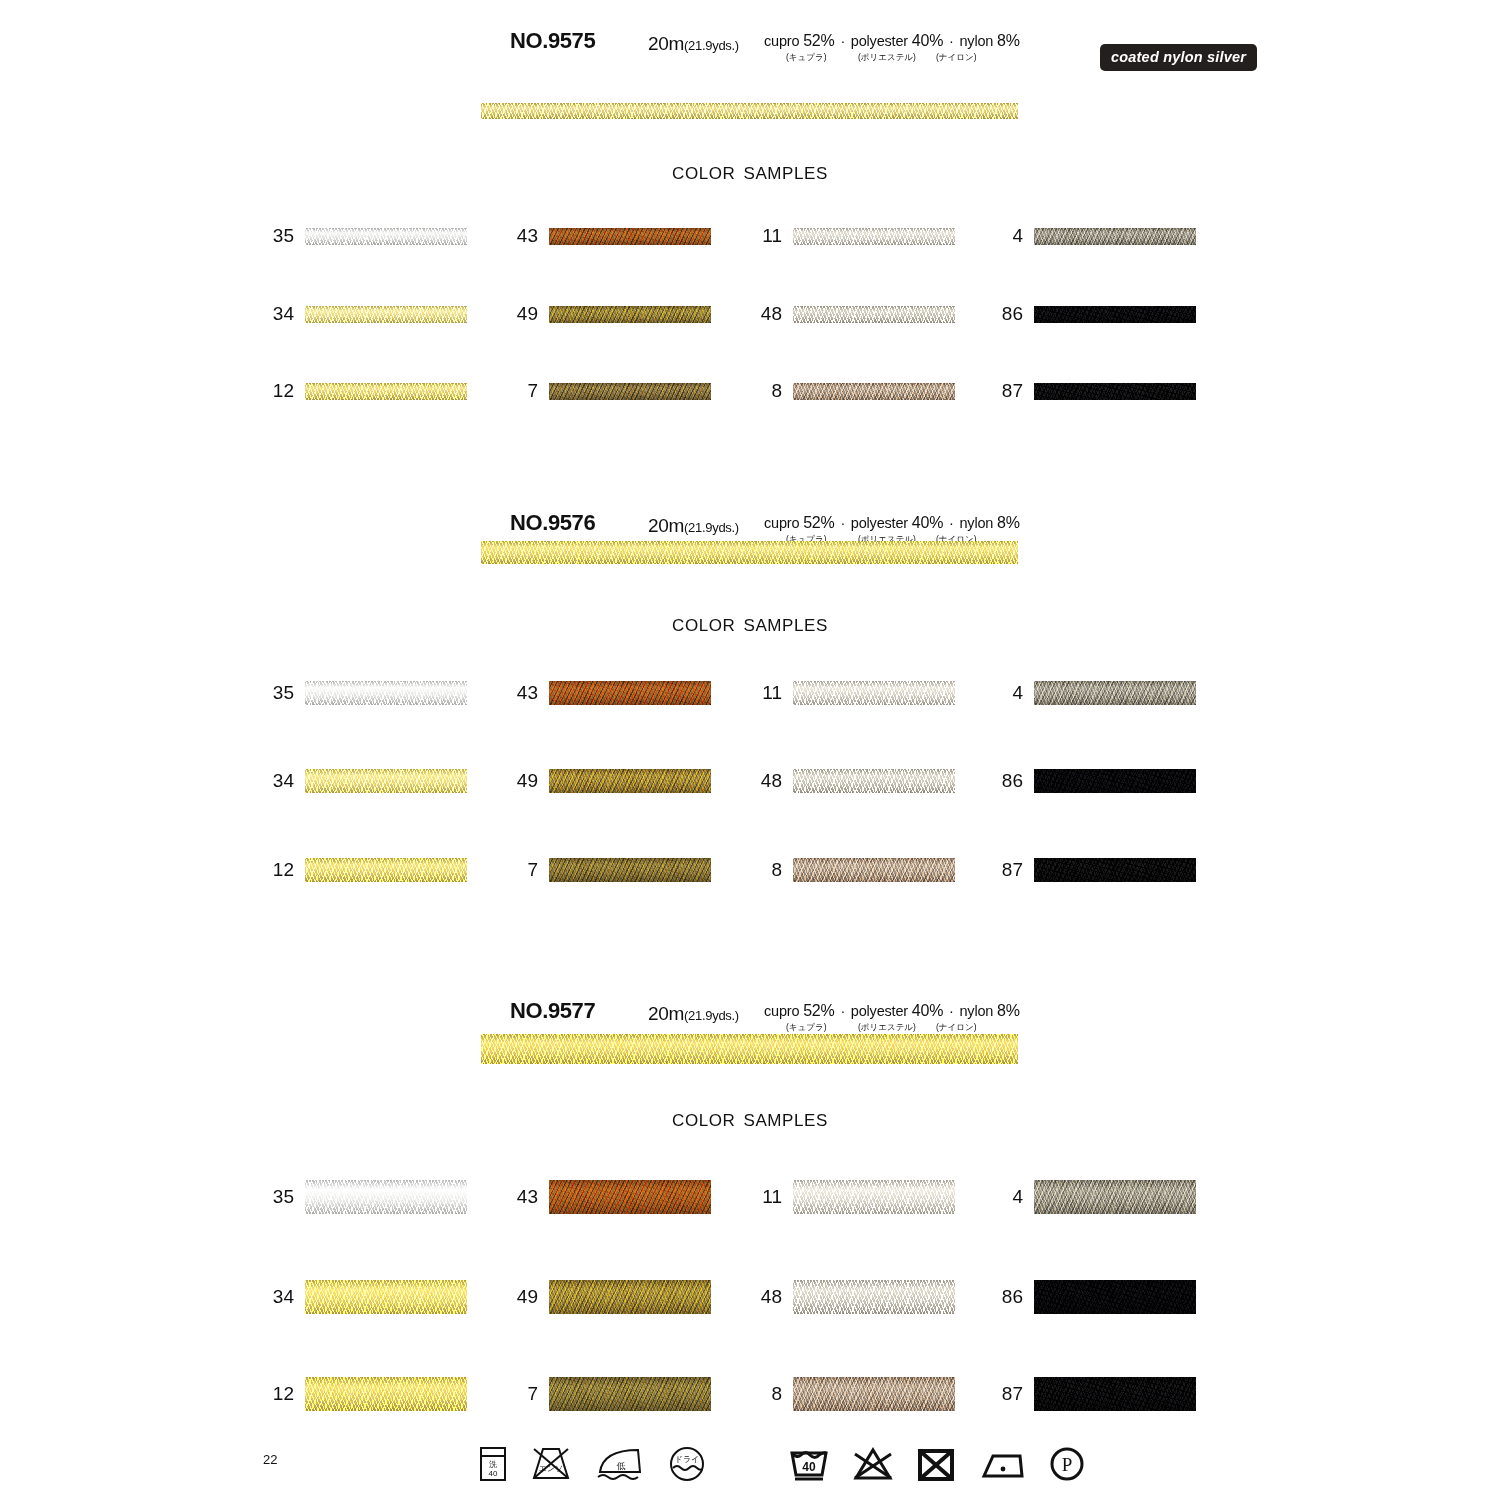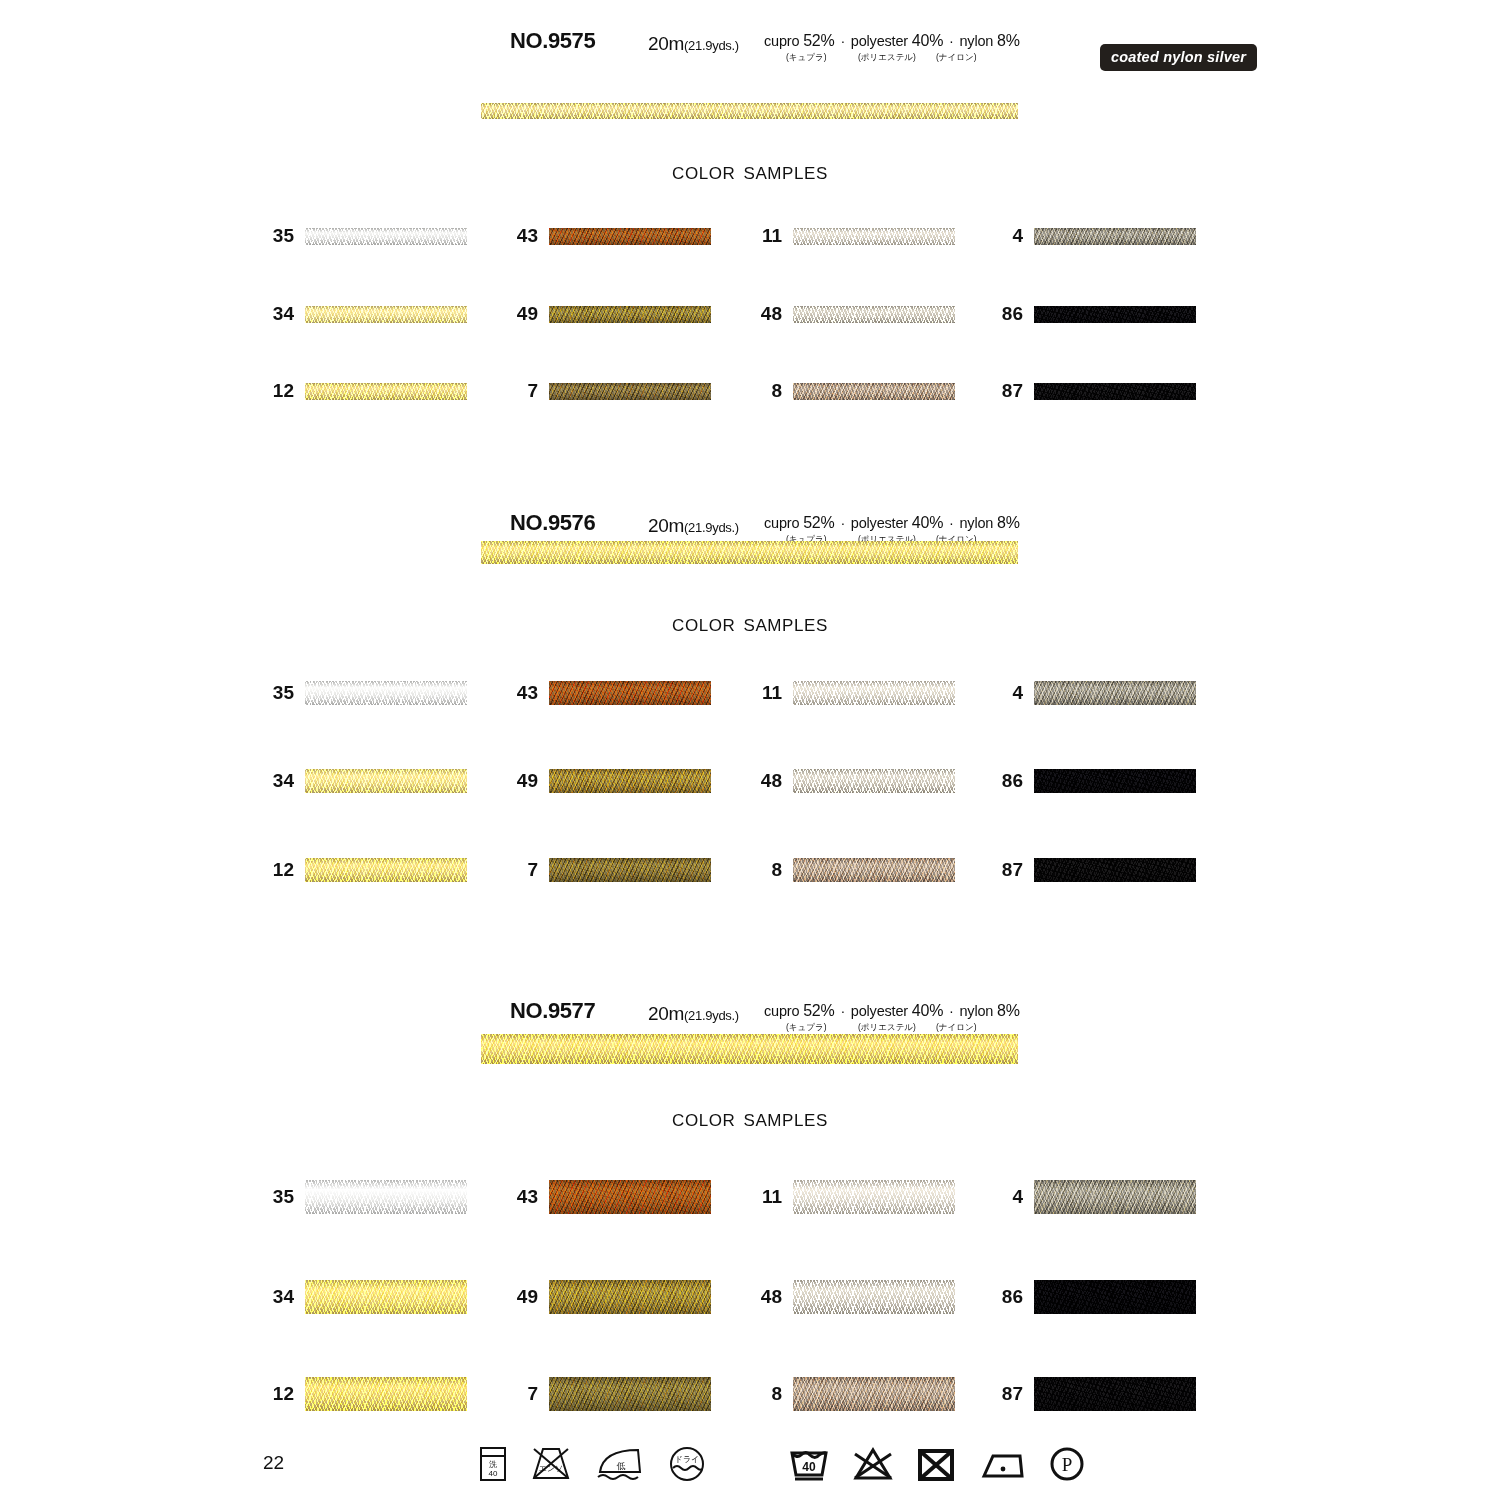--- a/index.html
+++ b/index.html
@@ -54,29 +54,29 @@
   .head-tape{position:absolute;left:481px;}
 
   .cs-title{
     position:absolute;left:0;width:1500px;text-align:center;
     font-size:17px;letter-spacing:.6px;
   }
   .cs-title .gap{display:inline-block;width:8px;}
   .cell{position:absolute;}
   .cell .num{
     position:absolute;right:100%;margin-right:11px;
-    font-size:19px;font-weight:bold;
+    font-size:19px;font-weight:normal;
     white-space:nowrap;
     transform:translateY(-50%);
     top:50%;
   }
   .sw{position:relative;display:block;}
 
   
-  .pageno{position:absolute;left:263px;top:1452px;font-size:19px;}
+  .pageno{position:absolute;left:263px;top:1452px;font-size:13px;}
   .care{position:absolute;top:1445px;display:flex;align-items:center;}
   .care svg{display:block;}
 </style>
 </head>
 <body>
 
 <div class="page">
 
 
   <div class="badge">coated nylon silver</div>

